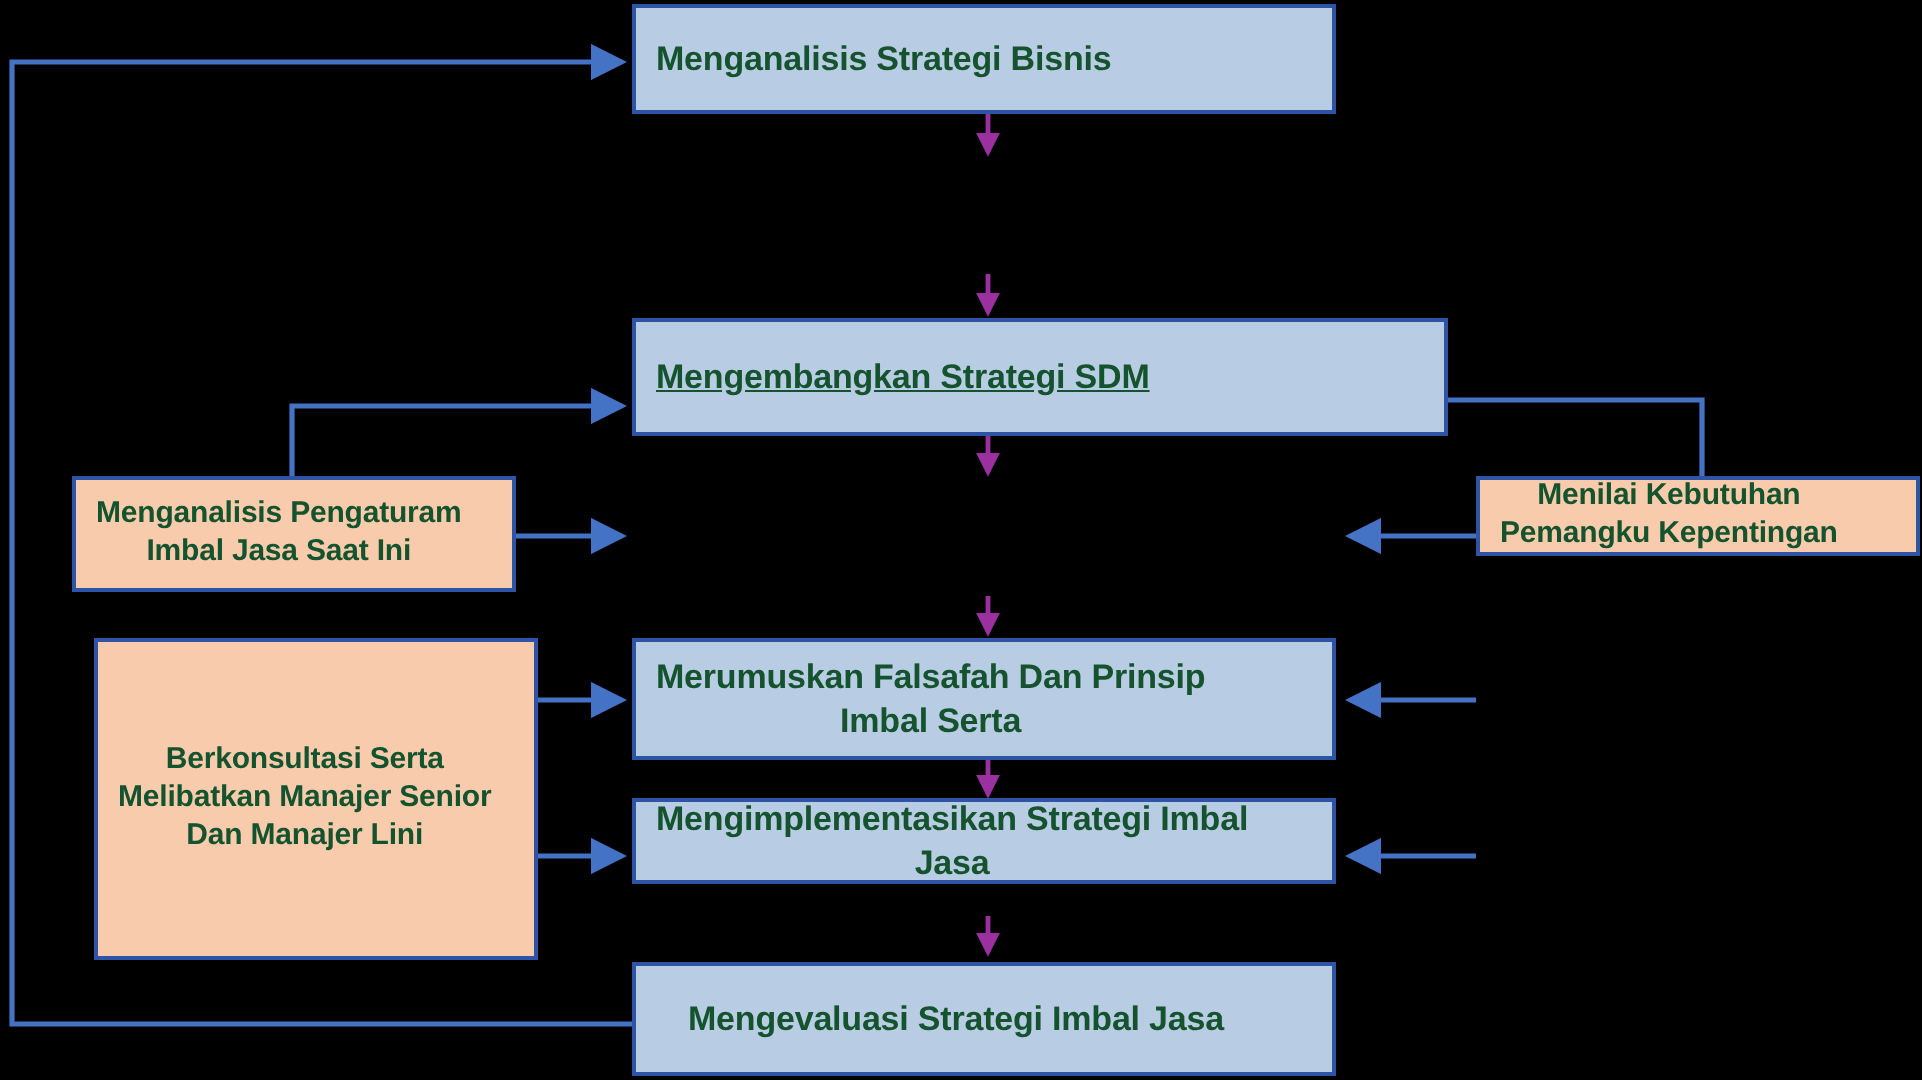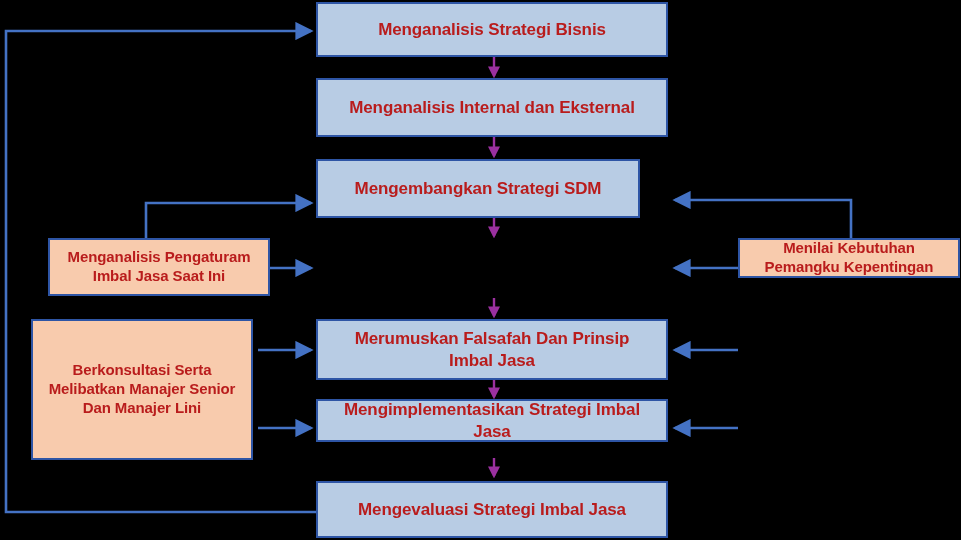--- a/index.html
+++ b/index.html
@@ -13,24 +13,24 @@
     height: 540px;
     background: #000000;
     overflow: hidden;
     font-family: "Liberation Sans", sans-serif;
   }
   .box {
     position: absolute;
     box-sizing: border-box;
     display: flex;
     align-items: center;
-    justify-content: center;
+    justify-content: flex-start;
     text-align: center;
     font-weight: bold;
-    color: #b91c1c;
+    color: #14532d;
     line-height: 1.25;
     letter-spacing: -0.1px;
   }
   .box.center {
     background: #b8cce4;
     border: 2px solid #2e55a5;
     font-size: 17px;
   }
   .box.side {
     background: #f8cbad;
@@ -91,49 +91,46 @@
 
     <line x1="738" y1="350" x2="675" y2="350" stroke="#4472c4" stroke-width="2.6" marker-end="url(#arrBlue)"></line>
 
     <line x1="738" y1="428" x2="675" y2="428" stroke="#4472c4" stroke-width="2.6" marker-end="url(#arrBlue)"></line>
   </svg>
 
   <div class="box center" style="left:316px; top:2px; width:352px; height:55px;">
     <span class="txt">Menganalisis Strategi Bisnis</span>
   </div>
 
-  <div class="box center" style="left:316px; top:78px; width:352px; height:59px;">
-    <span class="txt">Menganalisis Internal dan Eksternal</span>
-  </div>
 
-  <div class="box center" style="left:316px; top:159px; width:324px; height:59px;">
+  <div class="box center" style="left:316px; top:159px; width:408px; height:59px;text-decoration:underline;">
     <span class="txt">Mengembangkan Strategi SDM</span>
   </div>
 
 
   <div class="box center" style="left:316px; top:319px; width:352px; height:61px;">
     <span class="txt">Merumuskan Falsafah Dan Prinsip
-Imbal Jasa</span>
+Imbal Serta</span>
   </div>
 
   <div class="box center" style="left:316px; top:399px; width:352px; height:43px;">
     <span class="txt">Mengimplementasikan  Strategi Imbal
 Jasa</span>
   </div>
 
-  <div class="box center" style="left:316px; top:481px; width:352px; height:57px;">
+  <div class="box center" style="left:316px; top:481px; width:352px; height:57px;padding-left:16px;">
     <span class="txt">Mengevaluasi Strategi Imbal Jasa</span>
   </div>
 
-  <div class="box side" style="left:36px; top:238px; width:222px; height:58px;margin-left:12px;">
+  <div class="box side" style="left:36px; top:238px; width:222px; height:58px;">
     <span class="txt">Menganalisis Pengaturam
 Imbal Jasa Saat Ini</span>
   </div>
 
-  <div class="box side" style="left:31px; top:319px; width:222px; height:141px;">
+  <div class="box side" style="left:47px; top:319px; width:222px; height:161px;">
     <span class="txt">Berkonsultasi Serta
 Melibatkan Manajer Senior
 Dan Manajer Lini</span>
   </div>
 
   <div class="box side" style="left:738px; top:238px; width:222px; height:40px;">
     <span class="txt">Menilai Kebutuhan
 Pemangku Kepentingan</span>
   </div>
 

